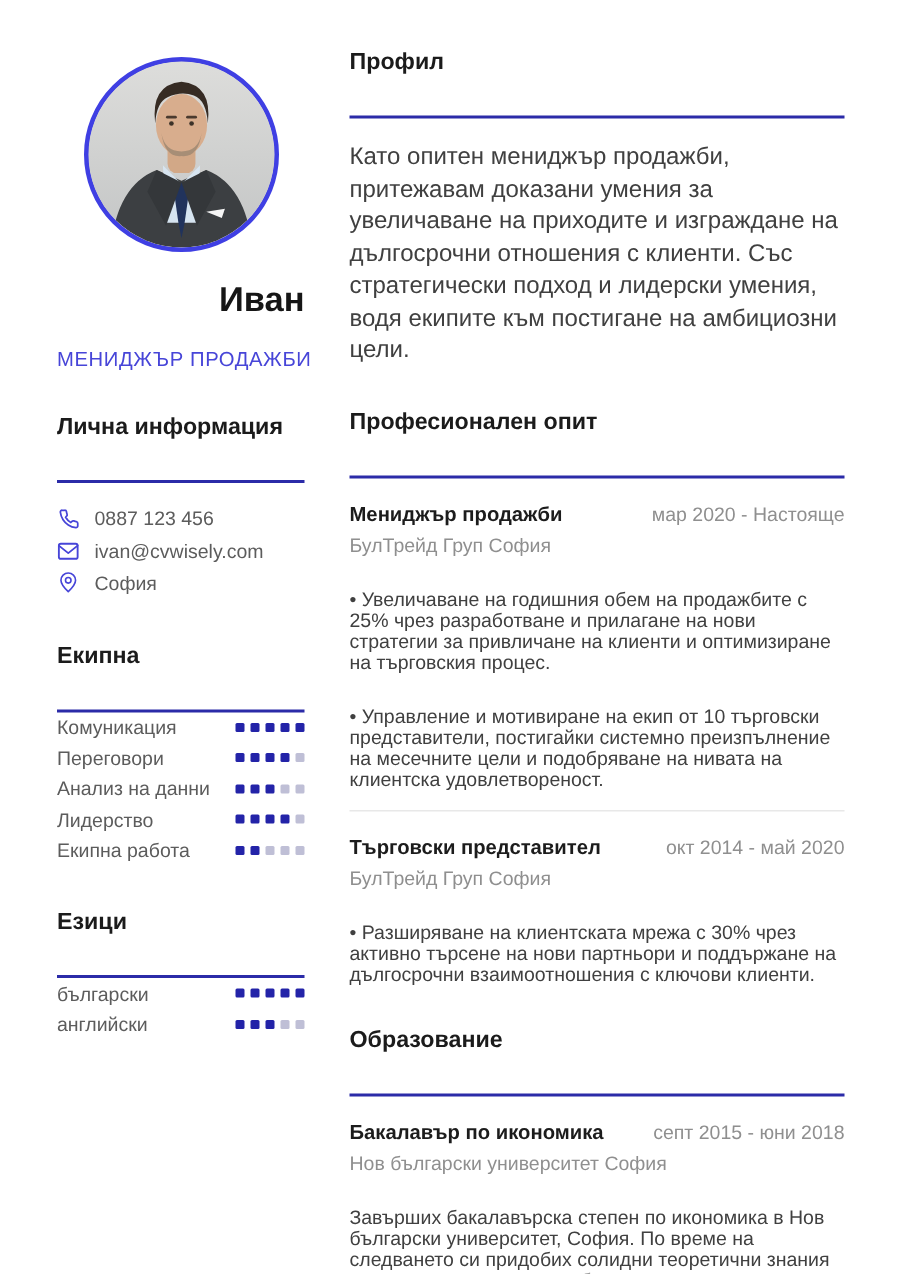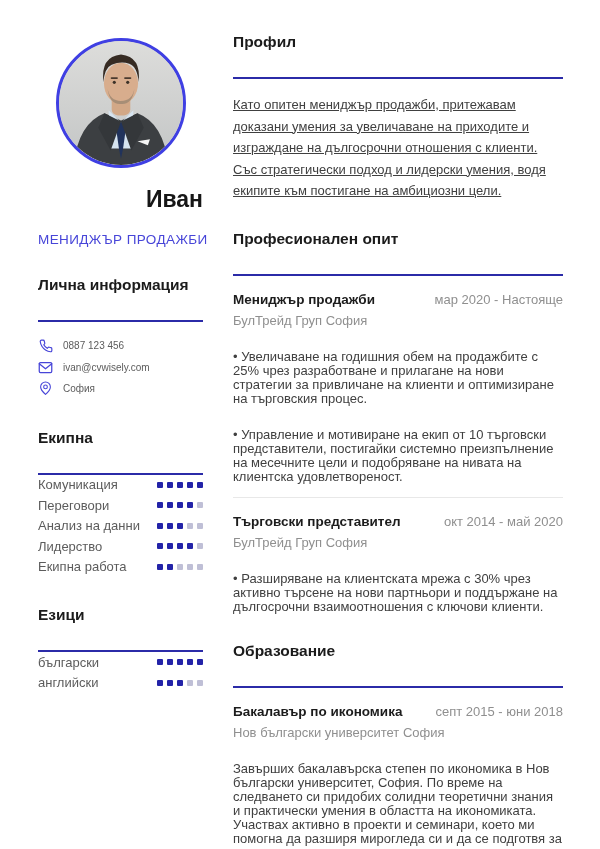--- a/index.html
+++ b/index.html
@@ -32,33 +32,33 @@
   .person-title{margin-top:17px;text-align:center;font-size:13.5px;letter-spacing:.4px;
     color:var(--title-blue);white-space:nowrap;}
 
   .side-section{margin-top:29px;}
   .section-heading{font-size:15.5px;font-weight:bold;color:var(--ink);
     padding-bottom:26px;border-bottom:2.5px solid var(--accent);}
 
   .contact-list{margin-top:13px;}
   .contact-row{display:flex;align-items:center;gap:10px;height:21.5px;}
   .contact-row .cicon{flex:0 0 15px;height:15px;display:flex;align-items:center;justify-content:center;}
-  .contact-row .ctext{font-size:10px;color:var(--soft);}
+  .contact-row .ctext{font-size:13px;color:var(--soft);}
 
   .meter-list{}
   .meter-row{display:flex;align-items:center;justify-content:space-between;height:20.5px;}
   .meter-label{font-size:13px;color:var(--soft);}
   .dots{display:flex;gap:4px;}
   .dot{width:6px;height:6px;border-radius:1px;background:var(--dot-empty);display:inline-block;}
   .dot.filled{background:var(--dot-filled);}
 
   
   .right-col{position:absolute;left:233px;top:33px;width:330px;}
   .main-section{margin-bottom:28px;}
-  .para{margin-top:15px;font-size:13px;line-height:21.5px;color:var(--body);text-decoration:underline;}
+  .para{margin-top:15px;font-size:16px;line-height:21.5px;color:var(--body);}
 
   .entry{margin-top:16px;}
   .entry-head{display:flex;justify-content:space-between;align-items:baseline;}
   .entry-title{font-size:13.5px;font-weight:bold;color:#1c1c1c;}
   .entry-dates{font-size:13px;color:var(--muted);white-space:nowrap;}
   .entry-sub{margin-top:6px;font-size:13px;color:var(--muted);}
   .bullet{margin-top:22px;font-size:13px;line-height:14px;color:var(--body);}
   .entry-divider{border:none;border-top:1px solid #e8e8e8;margin:13px 0 0 0;}
 </style>
 </head>

